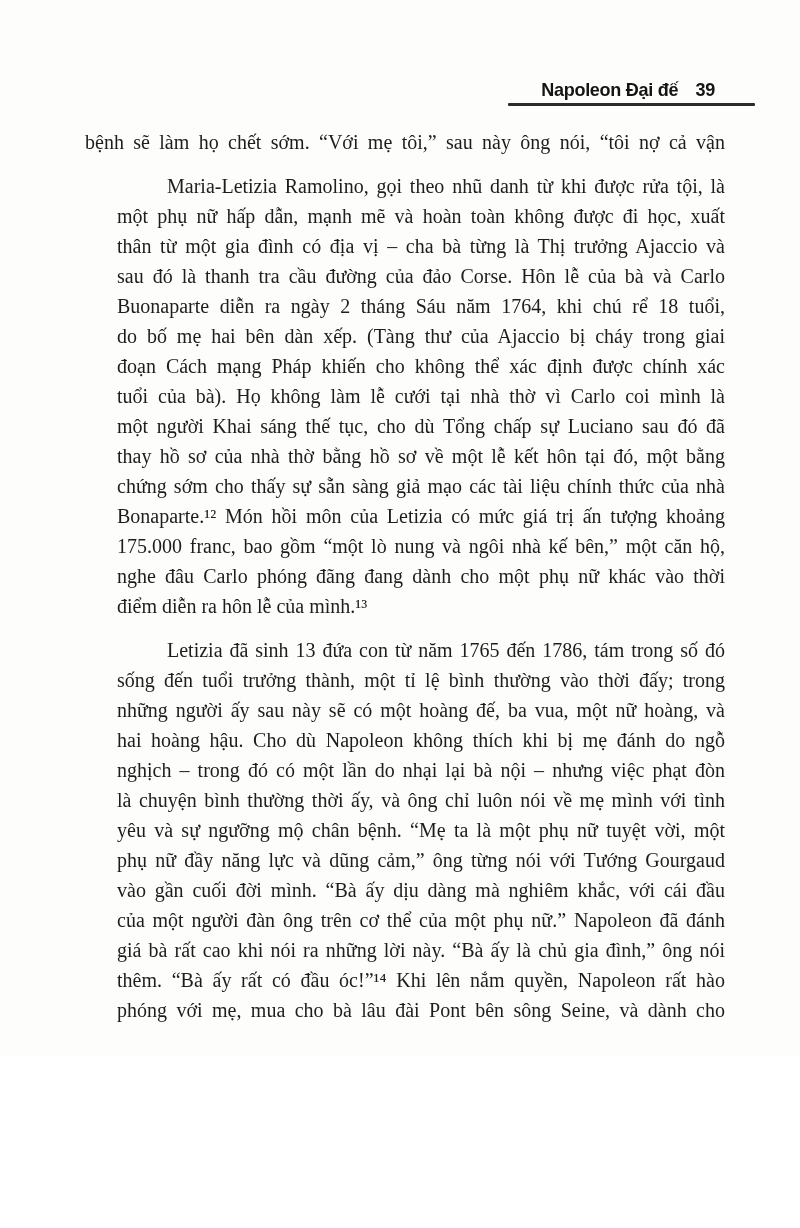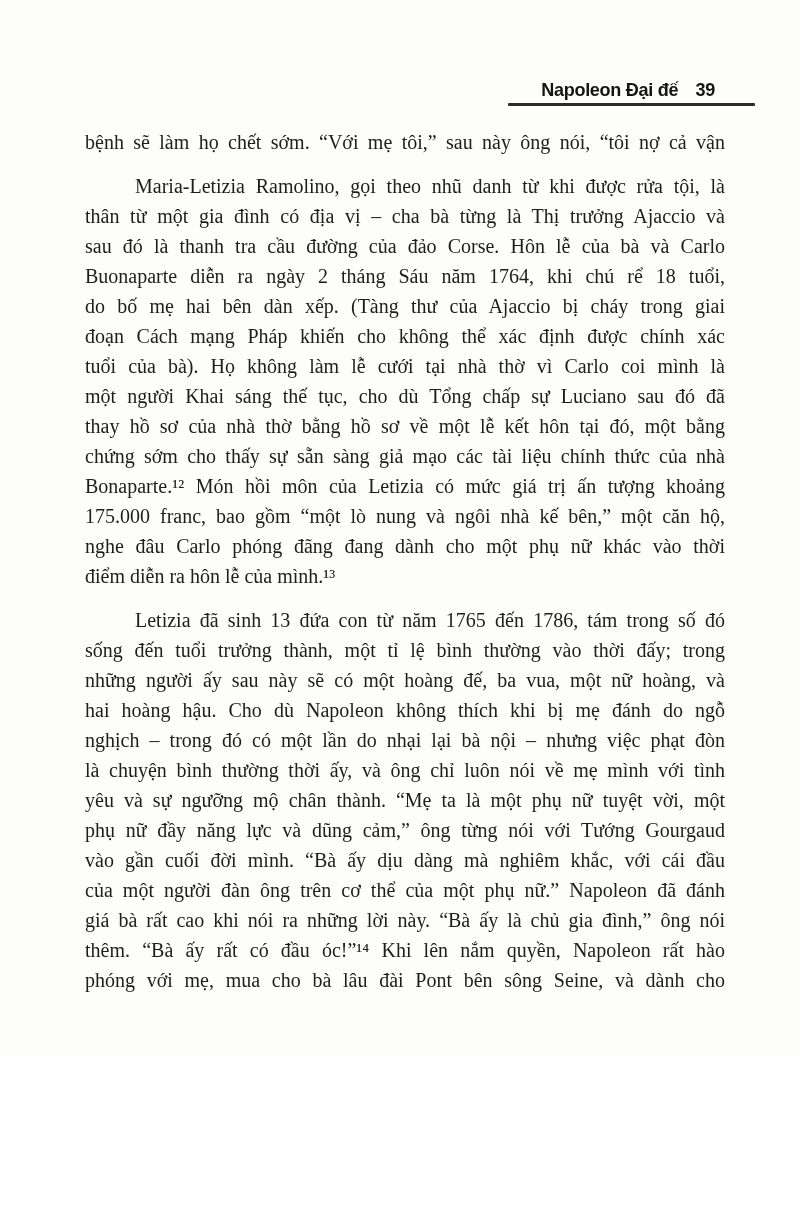--- a/index.html
+++ b/index.html
@@ -42,21 +42,21 @@
   }
 
   
   .page-body {
     position: absolute;
     left: 85px;
     top: 127px;
     width: 640px;
   }
   .para { margin: 0; }
-  .para + .para { margin-top: 14px; }
+  .para + .para { margin-top: 14px; margin-left: 32px; }
   .line {
     font-size: 20px;
     line-height: 30px;
     text-align: justify;
     text-align-last: justify;
     white-space: normal;
     color: inherit;
   }
   .line.left-last { text-align-last: left; }
   .para.indent .line:first-child { text-indent: 50px; }
@@ -91,20 +91,21 @@
   </div>
 
   <div class="header-rule"></div>
 
   <div class="page-body">
       <div class="para">
         <div class="line">bệnh sẽ làm họ chết sớm. “Với mẹ tôi,” sau này ông nói, “tôi nợ cả vận</div>
       </div>
       <div class="para indent">
         <div class="line">Maria-Letizia Ramolino, gọi theo nhũ danh từ khi được rửa tội, là</div>
+        <div class="line">một phụ nữ hấp dẫn, mạnh mẽ và hoàn toàn không được đi học, xuất</div>
         <div class="line">thân từ một gia đình có địa vị – cha bà từng là Thị trưởng Ajaccio và</div>
         <div class="line">sau đó là thanh tra cầu đường của đảo Corse. Hôn lễ của bà và Carlo</div>
         <div class="line">Buonaparte diễn ra ngày 2 tháng Sáu năm 1764, khi chú rể 18 tuổi,</div>
         <div class="line">do bố mẹ hai bên dàn xếp. (Tàng thư của Ajaccio bị cháy trong giai</div>
         <div class="line">đoạn Cách mạng Pháp khiến cho không thể xác định được chính xác</div>
         <div class="line">tuổi của bà). Họ không làm lễ cưới tại nhà thờ vì Carlo coi mình là</div>
         <div class="line">một người Khai sáng thế tục, cho dù Tổng chấp sự Luciano sau đó đã</div>
         <div class="line">thay hồ sơ của nhà thờ bằng hồ sơ về một lễ kết hôn tại đó, một bằng</div>
         <div class="line">chứng sớm cho thấy sự sẵn sàng giả mạo các tài liệu chính thức của nhà</div>
         <div class="line">Bonaparte.¹² Món hồi môn của Letizia có mức giá trị ấn tượng khoảng</div>
@@ -112,21 +113,21 @@
         <div class="line">nghe đâu Carlo phóng đãng đang dành cho một phụ nữ khác vào thời</div>
         <div class="line left-last">điểm diễn ra hôn lễ của mình.¹³</div>
       </div>
       <div class="para indent">
         <div class="line">Letizia đã sinh 13 đứa con từ năm 1765 đến 1786, tám trong số đó</div>
         <div class="line">sống đến tuổi trưởng thành, một tỉ lệ bình thường vào thời đấy; trong</div>
         <div class="line">những người ấy sau này sẽ có một hoàng đế, ba vua, một nữ hoàng, và</div>
         <div class="line">hai hoàng hậu. Cho dù Napoleon không thích khi bị mẹ đánh do ngỗ</div>
         <div class="line">nghịch – trong đó có một lần do nhại lại bà nội – nhưng việc phạt đòn</div>
         <div class="line">là chuyện bình thường thời ấy, và ông chỉ luôn nói về mẹ mình với tình</div>
-        <div class="line">yêu và sự ngưỡng mộ chân thành. “Mẹ ta là một phụ nữ tuyệt vời, một</div>
+        <div class="line">yêu và sự ngưỡng mộ chân bệnh. “Mẹ ta là một phụ nữ tuyệt vời, một</div>
         <div class="line">phụ nữ đầy năng lực và dũng cảm,” ông từng nói với Tướng Gourgaud</div>
         <div class="line">vào gần cuối đời mình. “Bà ấy dịu dàng mà nghiêm khắc, với cái đầu</div>
         <div class="line">của một người đàn ông trên cơ thể của một phụ nữ.” Napoleon đã đánh</div>
         <div class="line">giá bà rất cao khi nói ra những lời này. “Bà ấy là chủ gia đình,” ông nói</div>
         <div class="line">thêm. “Bà ấy rất có đầu óc!”¹⁴ Khi lên nắm quyền, Napoleon rất hào</div>
         <div class="line">phóng với mẹ, mua cho bà lâu đài Pont bên sông Seine, và dành cho</div>
       </div>
     </div>
 
   <div class="artifact-bar"></div>

